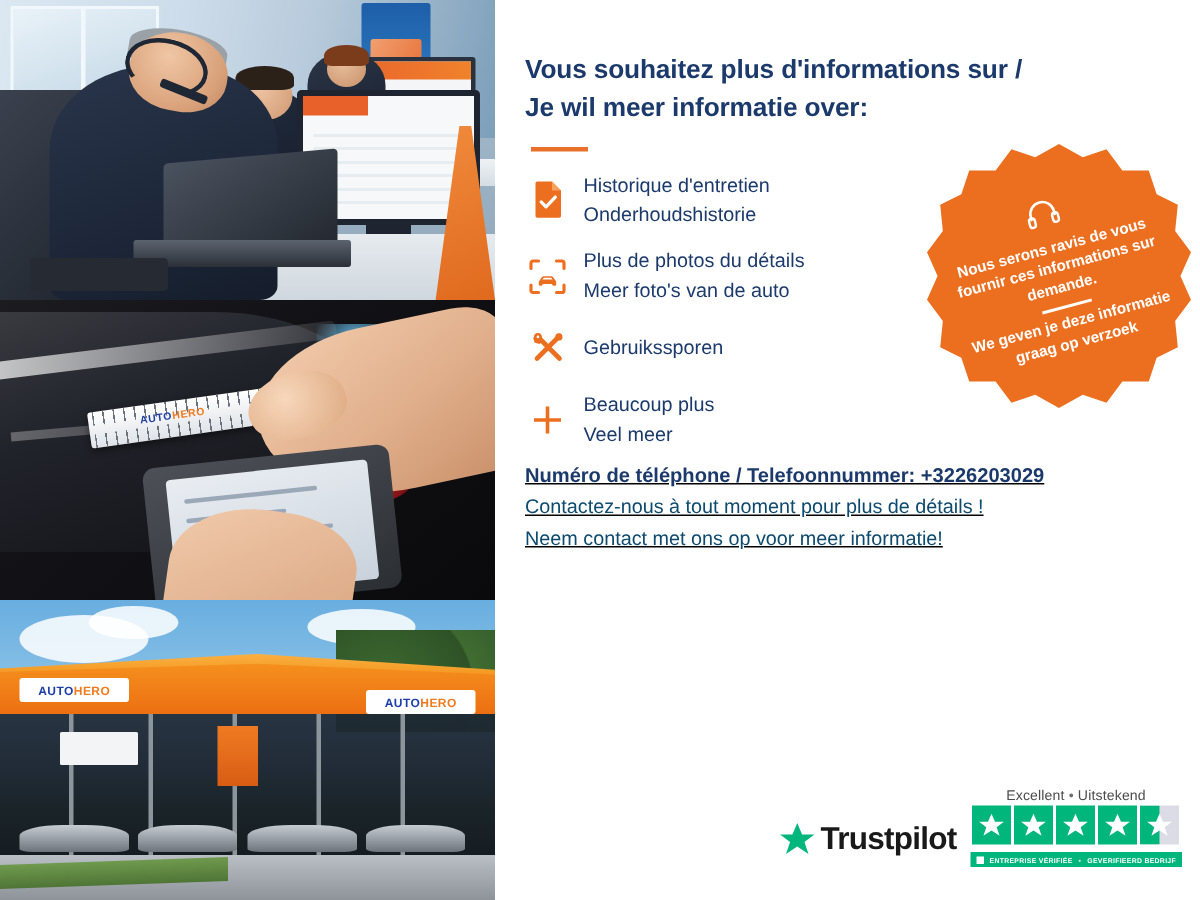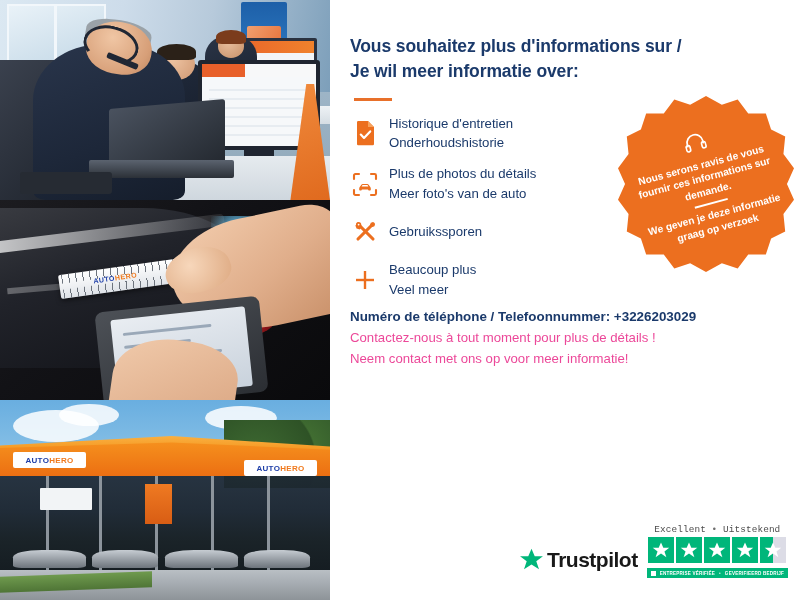--- a/index.html
+++ b/index.html
@@ -233,39 +233,39 @@
     width: 140px;
   }
   .badge .headset-ico { margin: 0 auto 3px; }
   .badge .btxt { font-size: 10.2px; font-weight: bold; line-height: 1.32; }
   .badge .brule {
     width: 34px; height: 2px; background: #ffffff;
     margin: 5px auto 4px;
   }
 
   
-  .contact { position: relative; z-index: 2; }
+  .contact { position: relative; z-index: 2; text-decoration: underline; }
   .contact .phone {
     color: #1b3a6b; font-size: 13.4px; font-weight: bold; margin-bottom: 4px;
   }
   .contact .c1, .contact .c2 {
-    color: #ec4899; font-size: 13.2px; line-height: 1.52;
+    color: #0c4a6e; font-size: 13.2px; line-height: 1.52;
   }
 
   
   .trust {
     position: absolute; right: 12px; bottom: 22px;
     display: flex; align-items: flex-end; gap: 9px;
   }
   .trust .tp-logo { display: flex; align-items: center; gap: 3px; padding-bottom: 6px; }
   .trust .tp-name {
     font-size: 21px; font-weight: bold; color: #191919; letter-spacing: -0.5px;
   }
   .trust .tp-right { display: flex; flex-direction: column; align-items: center; gap: 2px; }
-  .trust .tp-rating { font-size: 9.4px; color: #4c4c4c; letter-spacing: .1px; font-family: Liberation Mono, monospace; }
+  .trust .tp-rating { font-size: 9.4px; color: #4c4c4c; letter-spacing: .1px; }
   .trust .tp-rating .dot { color: #6e6e6e; }
   .trust .stars { display: flex; gap: 2px; }
   .trust .star-box {
     width: 26px; height: 26px; background: #00b67a;
     display: flex; align-items: center; justify-content: center;
     position: relative; overflow: hidden;
   }
   .trust .star-box.half { background: #dcdce6; }
   .trust .star-box.half .fillhalf {
     position: absolute; left: 0; top: 0; width: 50%; height: 100%;

